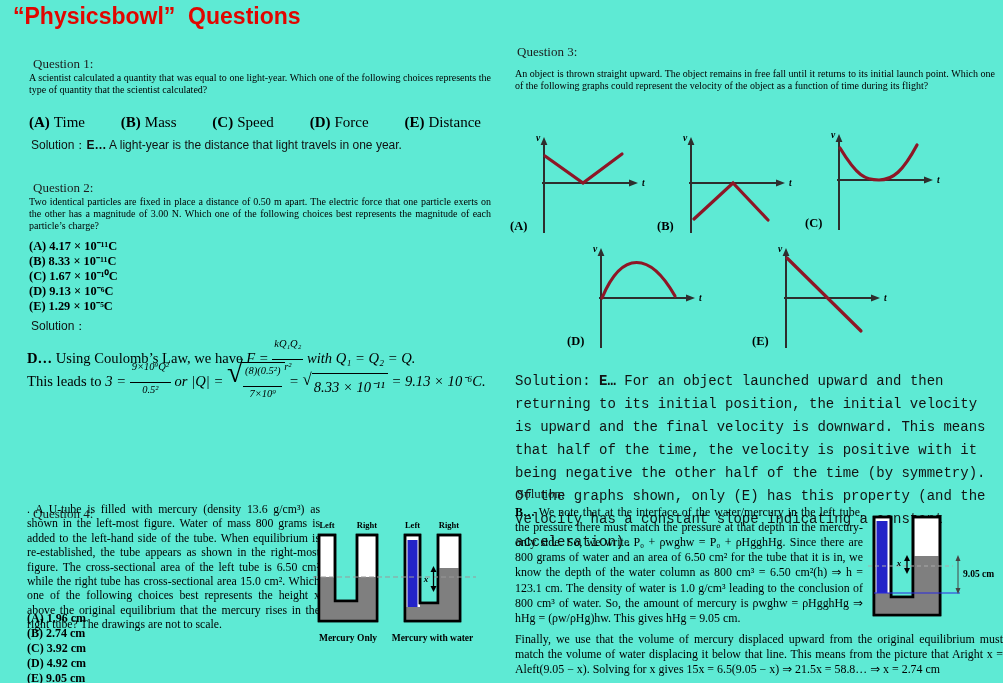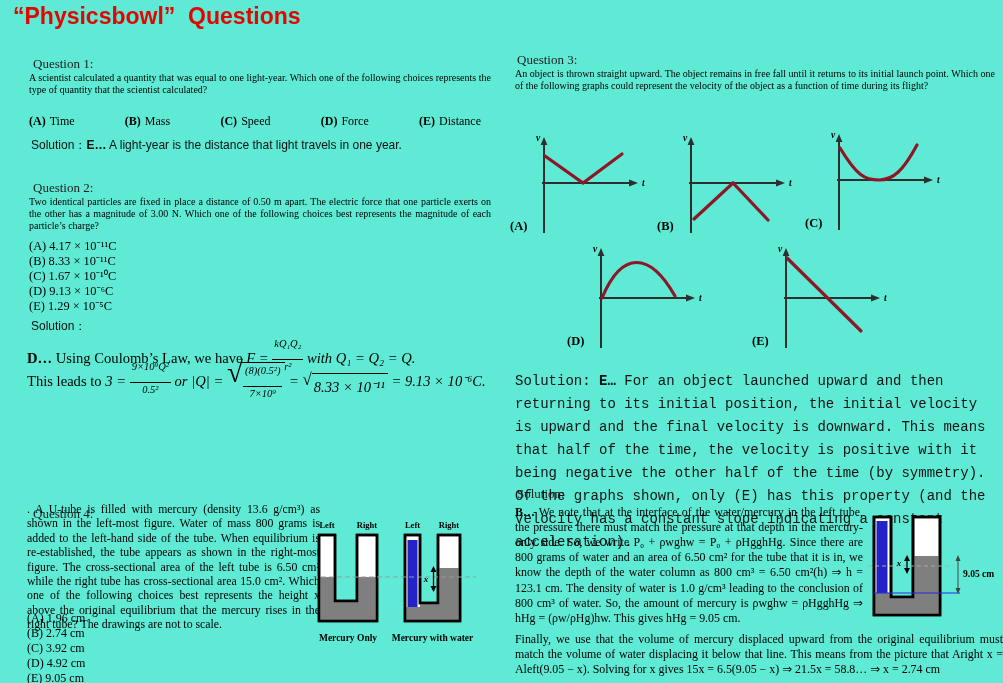--- a/index.html
+++ b/index.html
@@ -5,23 +5,23 @@
   html,body{margin:0;padding:0;background:#fff;}
   .page{position:relative;width:1003px;height:683px;background:#5eead4;overflow:hidden;
         font-family:"Liberation Serif",serif;color:#000;}
   .abs{position:absolute;}
   .title{font-family:"Liberation Sans",sans-serif;font-weight:bold;font-size:23px;
          color:#e10600;white-space:pre-wrap;margin:0;}
   .qhead{font-family:Liberation Serif, serif;font-size:13px;color:#1c1c1c;}
   .body-serif{font-size:10px;line-height:1.22;text-align:justify;}
   .sol-sans{font-family:"Liberation Sans",sans-serif;font-size:12px;color:#111;}
   .sol-sans b{font-weight:bold;}
-  .choice-row{display:flex;justify-content:space-between;font-size:12px;}
+  .choice-row{display:flex;justify-content:space-between;font-size:15px;}
   .choice b{margin-right:4px;}
-  .choices-list div{font-weight:normal;font-size:12.4px;line-height:1.2;}
+  .choices-list div{font-weight:bold;font-size:12.4px;line-height:1.2;}
   .choices-list.small div{font-size:12px;line-height:1.25;}
   .formula{font-size:14.6px;white-space:nowrap;}
   .formula .math{font-style:italic;}
   .formula b{font-style:normal;}
   .frac{display:inline-block;text-align:center;vertical-align:-0.65em;line-height:1.05;font-size:0.72em;}
   .frac .num{display:block;border-bottom:1px solid #000;padding:0 2px 10px;}
   .frac .den{display:block;padding-top:1px;}
   .sqrt{display:inline-flex;align-items:flex-start;}
   .rad{line-height:1;font-style:normal;}
   .rad.short{font-size:1.15em;transform:translateY(-0.05em);}
@@ -78,21 +78,21 @@
             <span class="rad tall">√</span>
             <span class="sqrt-body"><span class="frac"><span class="num">(8)(0.5²)</span><span class="den">7×10⁹</span></span></span>
           </span><span> = </span><span class="sqrt">
             <span class="rad short">√</span>
             <span class="sqrt-body">8.33 × 10⁻¹¹</span>
           </span><span> = 9.13 × 10⁻⁶C.</span></span>
     </div>
   </div>
 
   <div>
-    <div class="abs qhead" style="left:517px;top:52px;">Question 3:</div>
+    <div class="abs qhead" style="left:517px;top:44px;">Question 3:</div>
     <div class="abs body-serif" style="left:515px;top:68px;width:480px;">An object is thrown straight upward.  The object remains in free fall until it returns to its initial launch point.  Which one of the following graphs could represent the velocity of the object as a function of time during its flight?</div>
 
     <svg class="abs" style="left:504px;top:130px;" width="145" height="108" viewBox="0 0 145 108">
       <line x1="40" y1="103" x2="40" y2="13" stroke="#2e2e2e" stroke-width="2"></line>
       <polygon points="40,7 36.6,15 43.4,15" fill="#2e2e2e"></polygon>
       <text x="34" y="11" class="axis-label" text-anchor="middle">v</text>
       <line x1="38" y1="53" x2="126" y2="53" stroke="#2e2e2e" stroke-width="2"></line>
       <polygon points="134,53 125,49.4 125,56.6" fill="#2e2e2e"></polygon>
       <text x="138" y="56" class="axis-label">t</text>
       <path d="M41,26 L79,53 L118,24" fill="none" stroke="#8e1626" stroke-width="3.2" stroke-linecap="round"></path>

